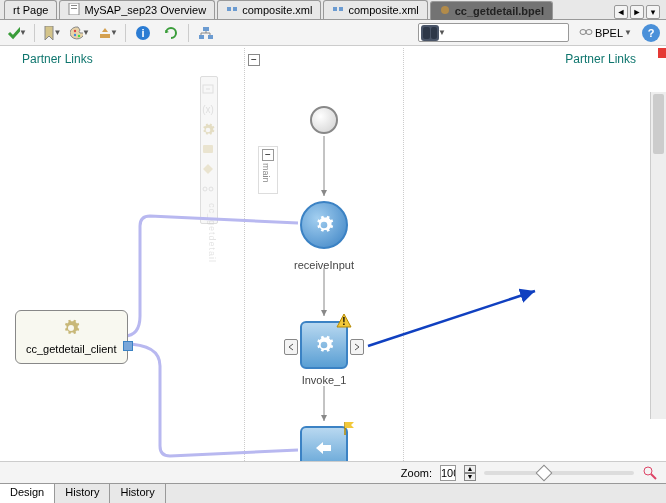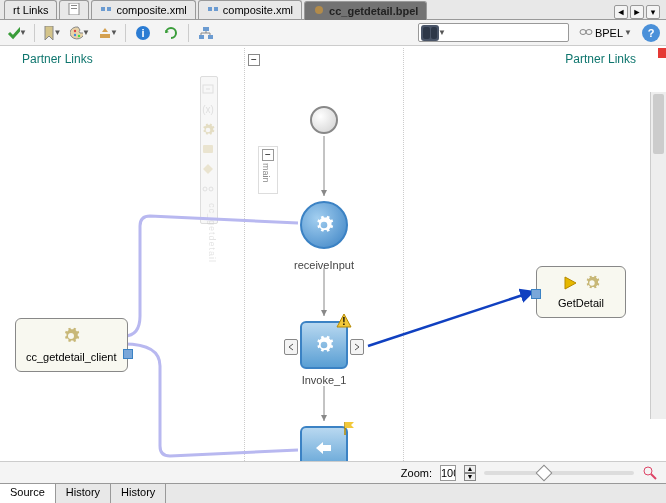--- a/index.html
+++ b/index.html
@@ -54,21 +54,21 @@
 .port-left { left: -18px; }
 .port-right { right: -18px; }
 .warn-badge { position:absolute; right:-6px; top:-10px; width:16px;height:16px;}
 .lbl-invoke { left: 274px; top: 328px; }
 
 .reply-node { position: absolute; left: 300px; top: 380px; width: 48px; height: 48px; border: 2px solid #3b82c4; border-radius: 6px; background: linear-gradient(#b8d8f0, #5a9fd4); display:flex; align-items:center; justify-content:center;}
 .flag-badge { position:absolute; right:-12px; top:-8px; width:16px;height:16px; }
 
 
 .partner-box { position: absolute; border: 1px solid #888; border-radius: 6px; background: #f8f8f0; padding: 8px 10px; display:flex; flex-direction:column; align-items:center; gap:4px; min-width:90px; }
-.pb-left { left: 15px; top: 272px; }
+.pb-left { left: 15px; top: 264px; }
 .pb-right { right: 40px; top: 220px; }
 .partner-box .port { position:absolute; width:10px; height:10px; background:#7aa7d9; border:1px solid #3b82c4; }
 .pb-left .port { right:-6px; top: 30px; }
 .pb-right .port { left:-6px; top: 22px; }
 .play-icon svg { color:#e6b800; }
 
 
 svg.wires { position:absolute; left:0; top:0; pointer-events:none; }
 
 .scroll-v { position:absolute; right:0; top:46px; width:16px; bottom:42px; background:#eee; border-left:1px solid #ccc; }
@@ -88,28 +88,29 @@
 .btab { padding: 2px 10px; border-right:1px solid #999; font-size:11px; cursor:pointer; }
 .btab.active { background:#fff; }
 
 .drop { font-size:8px; color:#555; margin-left:-1px; }
 </style>
 </head>
 <body>
 
 <div class="tab-bar">
   <div class="tab">
-      <span>rt Links</span>
+      <span>rt Page</span>
     </div>
   <div class="tab">
     <span><svg width="12" height="12">
           <rect width="10" height="12" x="1" fill="#fff" stroke="#888"></rect>
           <rect x="3" y="2" width="6" height="1" fill="#888"></rect>
           <rect x="3" y="5" width="6" height="1" fill="#888"></rect>
         </svg></span>
+    <span>MySAP_sep23 Overview</span>
   </div>
   <div class="tab">
     <span><svg width="12" height="12">
           <rect x="1" y="4" width="4" height="4" fill="#6b9bd1"></rect>
           <rect x="7" y="4" width="4" height="4" fill="#6b9bd1"></rect>
         </svg></span>
     <span>composite.xml</span>
   </div>
   <div class="tab">
     <span><svg width="12" height="12">
@@ -303,32 +304,20 @@
     </div>
 
     <div class="partner-box pb-left">
       <span><svg width="18" height="18" viewBox="0 0 24 24">
             <path fill="#c8b878" d="M12 8a4 4 0 100 8 4 4 0 000-8zm9 4l2 1-1 3-2-1a8 8 0 01-2 2l1 2-3 1-1-2h-3l-1 2-3-1 1-2a8 8 0 01-2-2l-2 1-1-3 2-1v-3l-2-1 1-3 2 1a8 8 0 012-2l-1-2 3-1 1 2h3l1-2 3 1-1 2a8 8 0 012 2l2-1 1 3-2 1z"></path>
           </svg></span>
       <span>cc_getdetail_client</span>
       <div class="port"></div>
     </div>
 
-    <div class="partner-box pb-right">
-      <div style="display:flex;gap:6px;align-items:center">
-        <span class="play-icon"><svg width="16" height="16">
-              <path d="M3 2 L14 8 L3 14 Z" fill="#e6b800" stroke="#b58900"></path>
-            </svg></span>
-        <span><svg width="16" height="16" viewBox="0 0 24 24">
-              <path fill="#c8b878" d="M12 8a4 4 0 100 8 4 4 0 000-8zm9 4l2 1-1 3-2-1a8 8 0 01-2 2l1 2-3 1-1-2h-3l-1 2-3-1 1-2a8 8 0 01-2-2l-2 1-1-3 2-1v-3l-2-1 1-3 2 1a8 8 0 012-2l-1-2 3-1 1 2h3l1-2 3 1-1 2a8 8 0 012 2l2-1 1 3-2 1z"></path>
-            </svg></span>
-      </div>
-      <span>GetDetail</span>
-      <div class="port"></div>
-    </div>
 
   </div>
   <div class="scroll-v">
       <div class="thumb"></div>
     </div>
 </div>
 
 <div class="status-bar">
   <span>Zoom:</span>
   <input class="zoom-input" value="100" style="">
@@ -339,16 +328,16 @@
   <div class="slider">
       <div class="knob"></div>
     </div>
   <div class="reset-zoom"><svg width="16" height="16">
         <circle cx="6" cy="6" r="4" fill="none" stroke="#d46"></circle>
         <line x1="9" y1="9" x2="14" y2="14" stroke="#d46" stroke-width="2"></line>
       </svg></div>
 </div>
 
 <div class="bottom-tabs">
-  <div class="btab active">Source</div>
+  <div class="btab active">Design</div>
   <div class="btab">History</div>
   <div class="btab">History</div>
 </div>
 
 </body></html>

